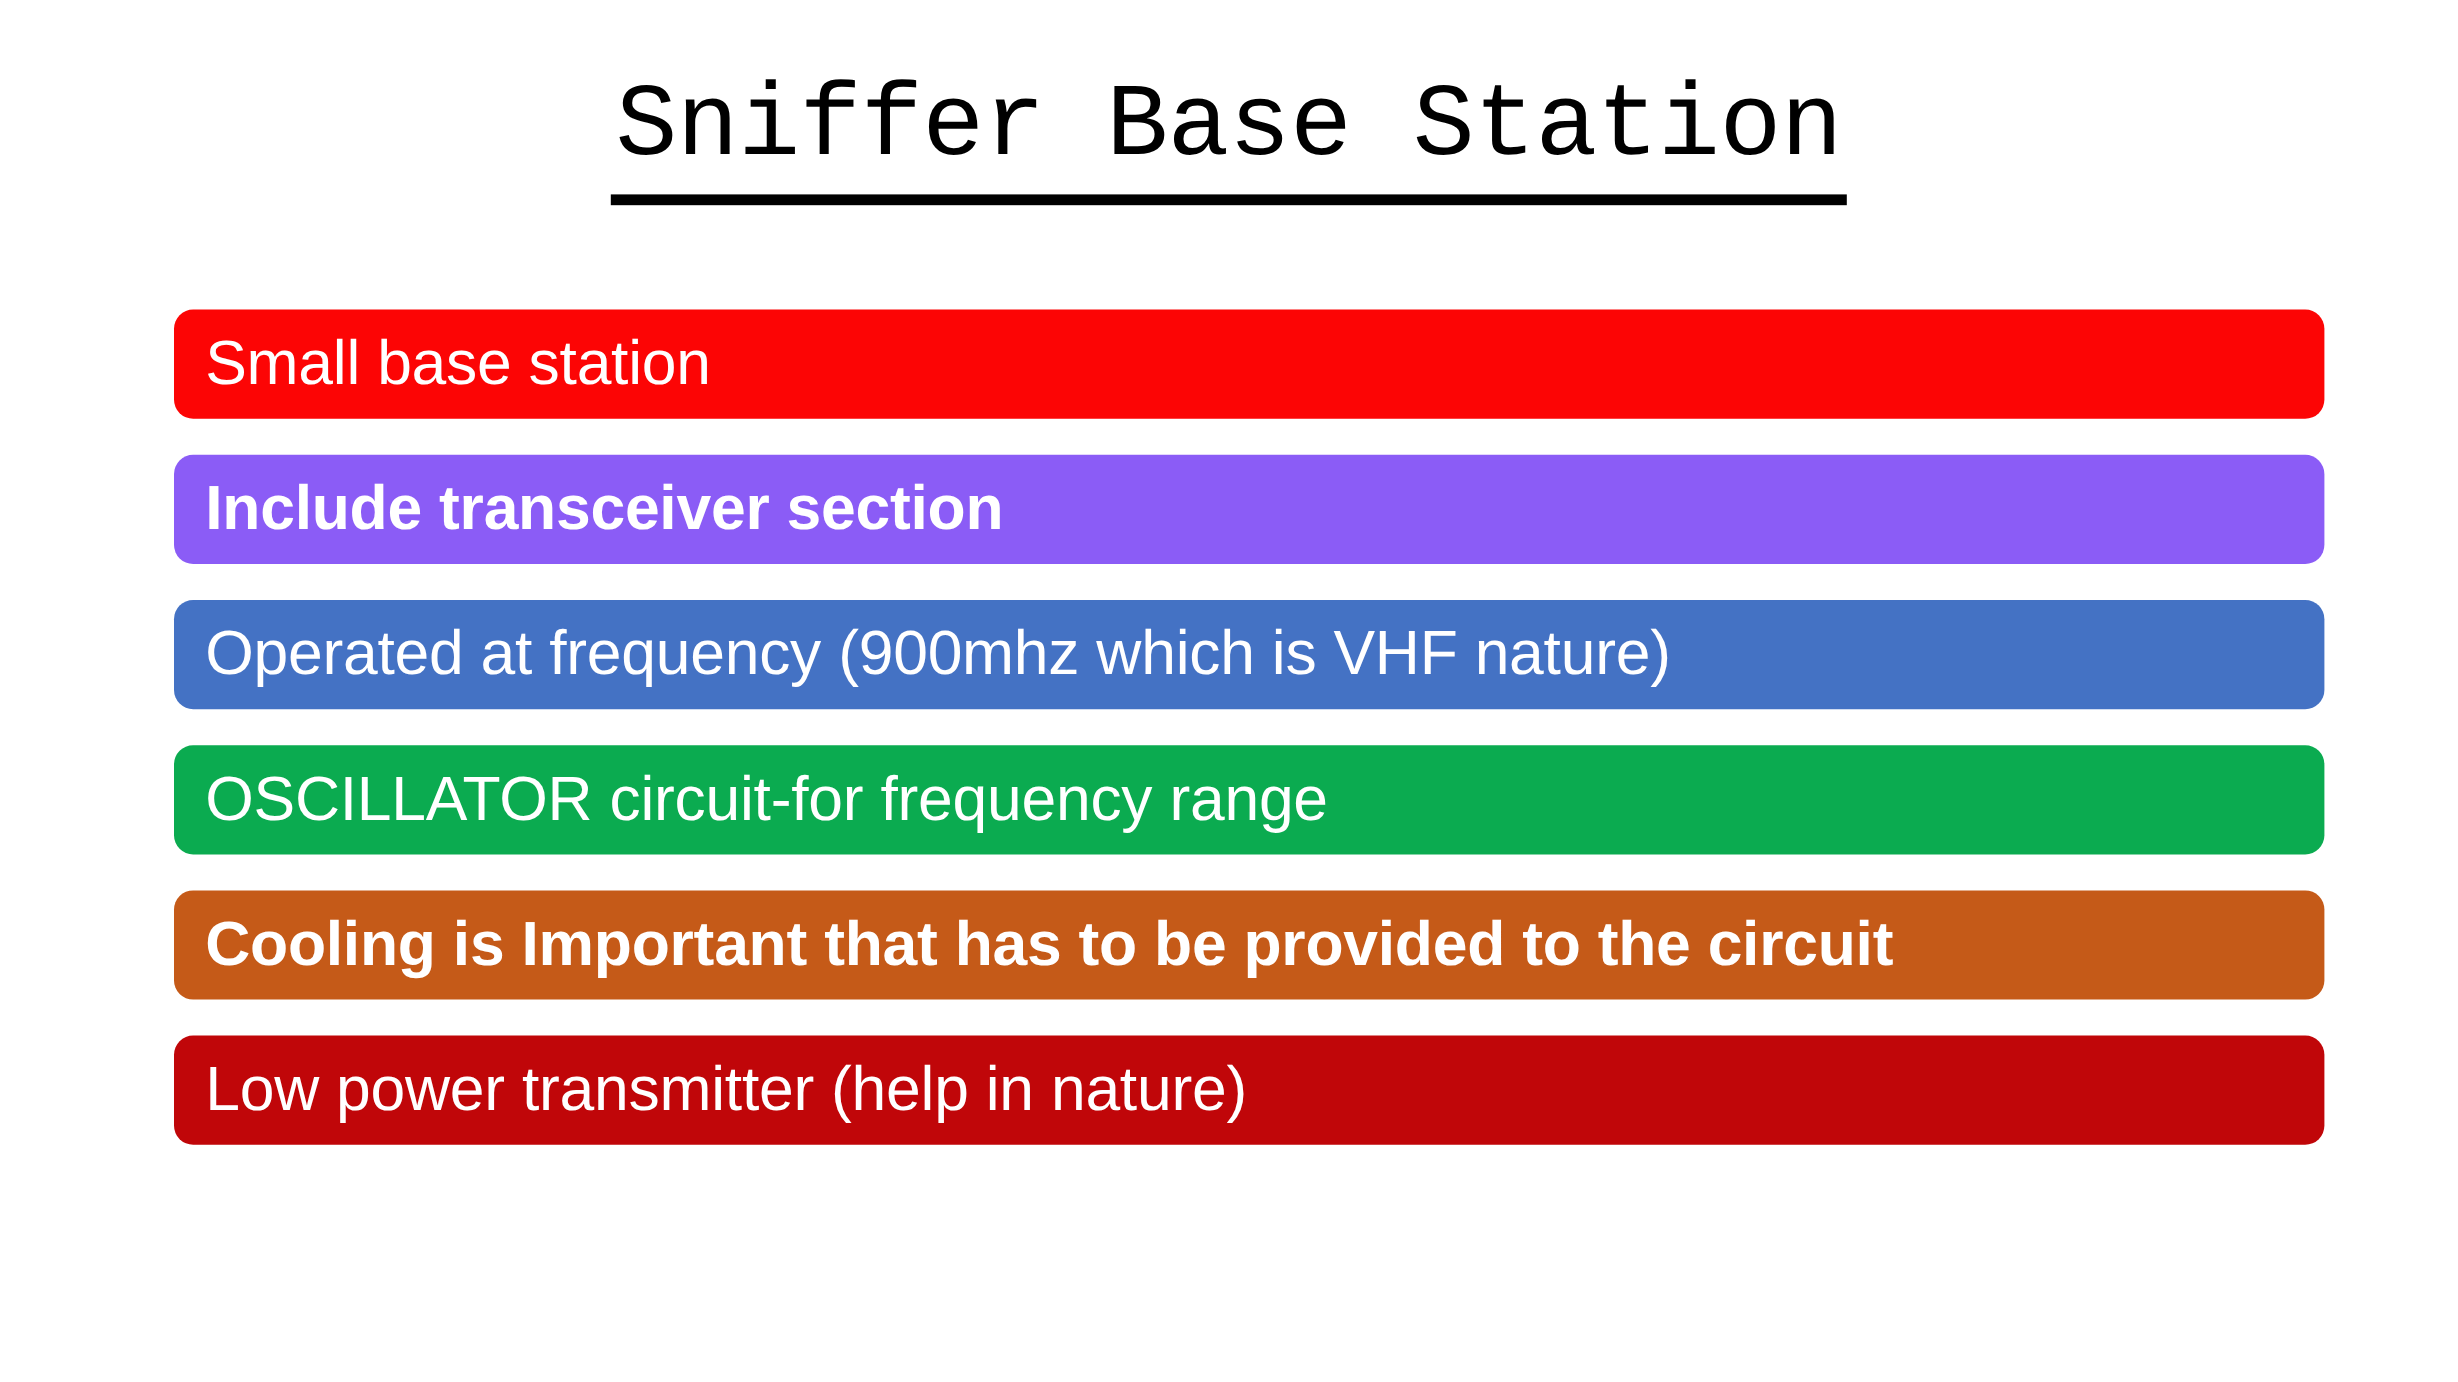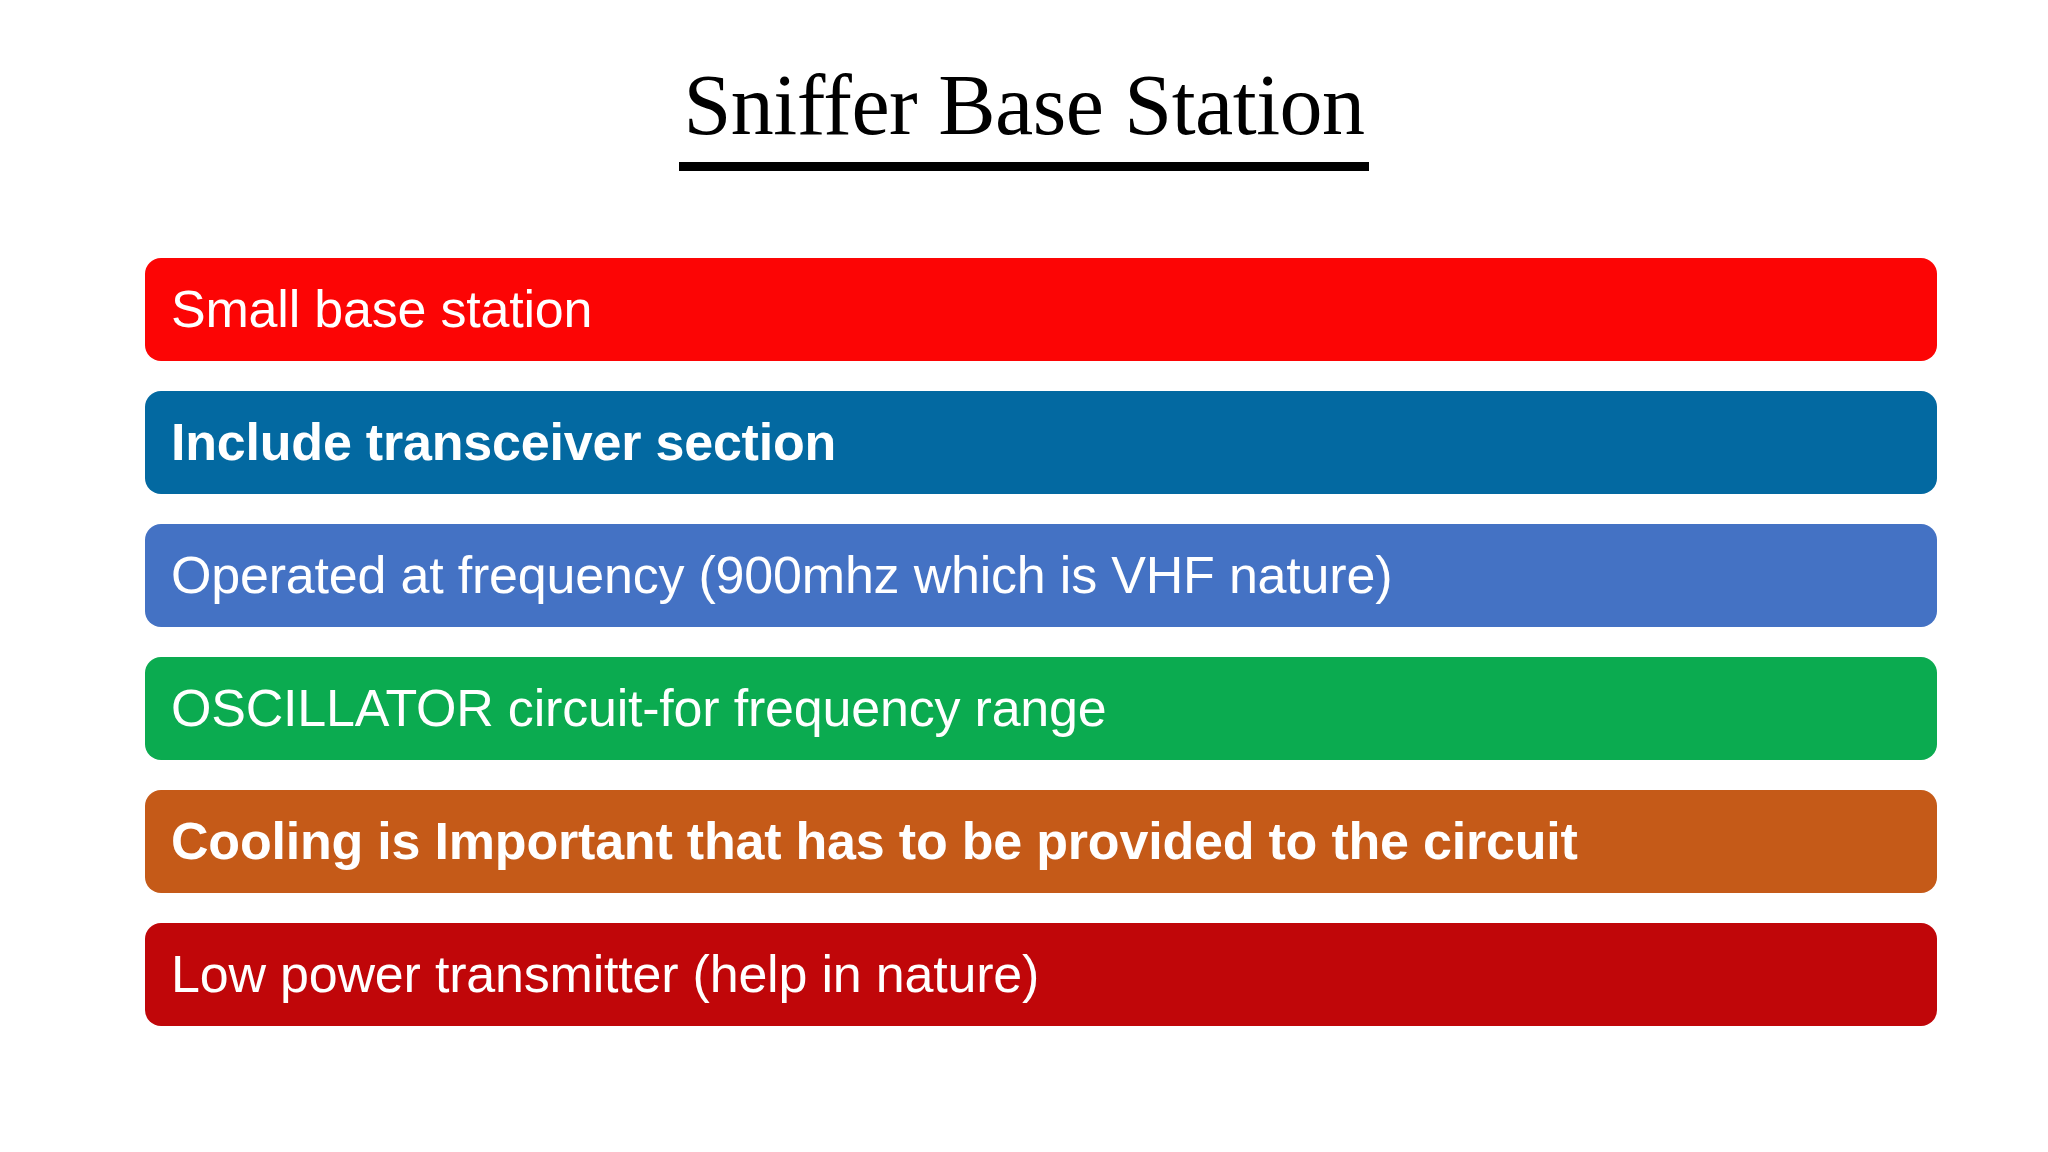--- a/index.html
+++ b/index.html
@@ -34,35 +34,35 @@
   .slide-title {
     display: inline-block;
     font-size: 86px;
     line-height: 1.0;
     font-weight: 400;
     color: #000000;
     letter-spacing: -0.5px;
     padding: 0 4px 14px 4px;
     border-bottom: 9px solid #000000;
     white-space: nowrap;
-    font-family: Liberation Serif, serif;
+    font-family: Liberation Mono, monospace;
   }
 
   
   .bars {
     position: absolute;
     left: 145px;
     top: 258px;
     width: 1792px;
   }
 
   .bar {
     position: relative;
     width: 100%;
-    height: 103px;
+    height: 91px;
     border-radius: 16px;
     margin-bottom: 30px;
     display: flex;
     align-items: center;
     box-sizing: border-box;
     padding-left: 26px;
     overflow: hidden;
   }
 
   .bar-label {
@@ -90,21 +90,21 @@
   <div class="title-wrap">
     <span class="slide-title" style="color: rgb(0, 0, 0); border-bottom-color: rgb(0, 0, 0);">Sniffer Base Station</span>
   </div>
 
   <div class="bars">
 
     <div class="bar" style="background: rgb(252, 5, 5);">
       <span class="bar-label" style="color: rgb(255, 255, 255); font-weight: 400;">Small base station</span>
     </div>
 
-    <div class="bar bold" style="background: #0369a1;">
+    <div class="bar bold" style="background: #8b5cf6;">
       <span class="bar-label" style="color: rgb(255, 255, 255); font-weight: 700;">Include transceiver section</span>
     </div>
 
     <div class="bar" style="background: rgb(68, 114, 196);">
       <span class="bar-label" style="color: rgb(255, 255, 255); font-weight: 400;">Operated at frequency (900mhz which is VHF nature)</span>
     </div>
 
     <div class="bar" style="background: rgb(11, 171, 80); text-align: right;">
       <span class="bar-label" style="color: rgb(255, 255, 255); font-weight: 400;">OSCILLATOR circuit-for frequency range</span>
     </div>

